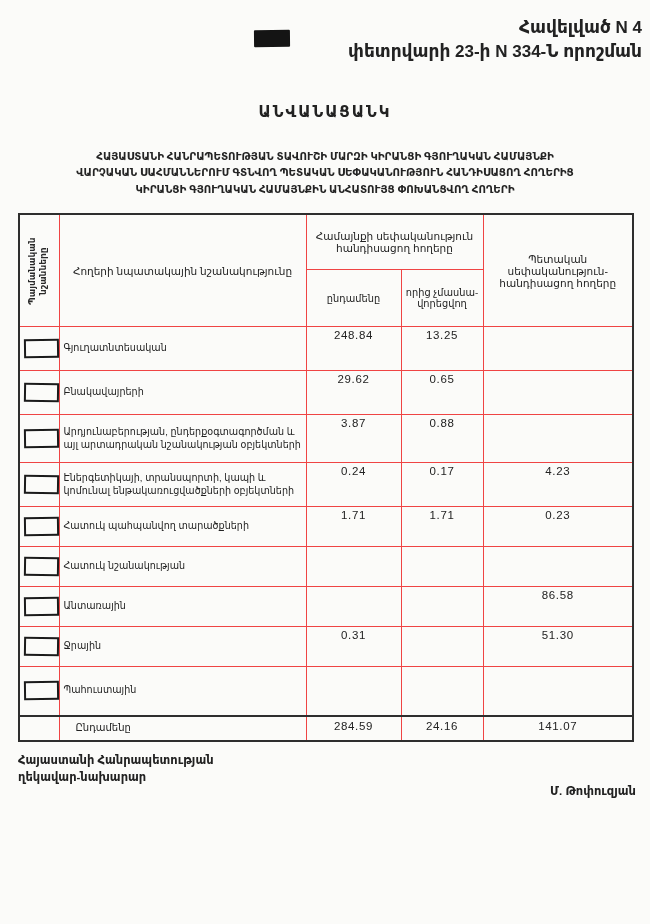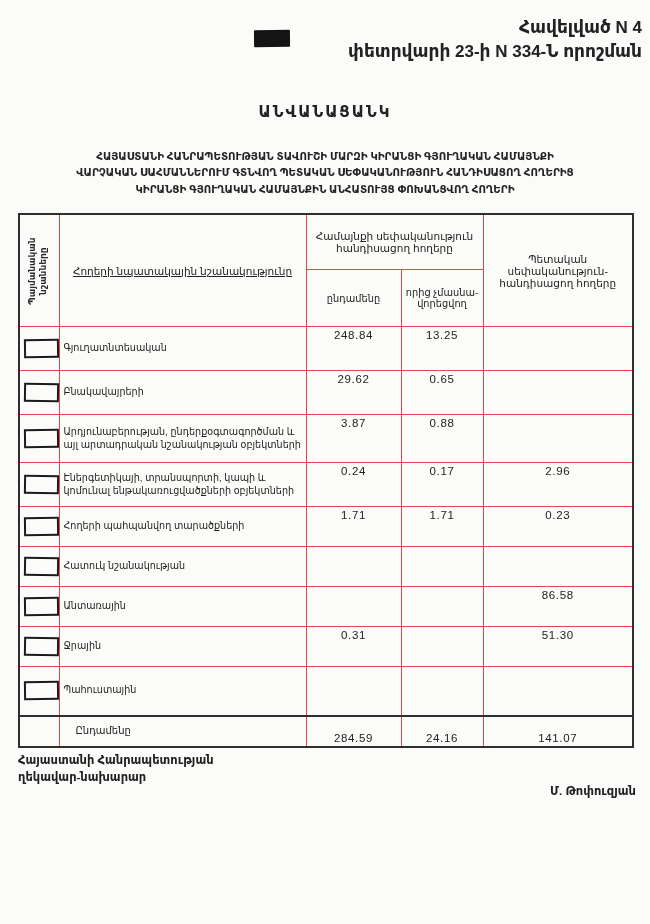--- a/index.html
+++ b/index.html
@@ -43,42 +43,42 @@
   col.c-total{width:95px;}
   col.c-res{width:82px;}
   col.c-state{width:150px;}
   th.h-signs{vertical-align:middle;}
   .vtext{
     writing-mode:vertical-rl;transform:rotate(180deg);
     font-size:9px;font-weight:bold;line-height:1.25;
     margin:0 auto;height:92px;text-align:center;color:#2a2a2a;
     white-space:normal;width:24px;
   }
-  th.h-purpose{font-size:10.5px;font-weight:bold;text-align:center;vertical-align:middle;color:#2a2a2a;text-decoration:underline;}
+  th.h-purpose{font-size:10.5px;font-weight:bold;text-align:center;vertical-align:middle;color:#2a2a2a;}
   th.h-group{font-size:10.5px;font-weight:bold;text-align:center;vertical-align:middle;height:50px;color:#2a2a2a;}
   th.h-sub{font-size:9.8px;font-weight:bold;text-align:center;vertical-align:middle;height:52px;color:#2a2a2a;}
   th.h-state{font-size:10.5px;font-weight:bold;text-align:center;vertical-align:middle;color:#2a2a2a;padding:0 18px;}
   td.sign-cell{vertical-align:middle;}
   .sign-box{
     width:31px;height:15px;margin:0 auto;
     border:2px solid #1b1b1b;background:transparent;
     transform:rotate(-.8deg);
   }
   tr:nth-child(even) .sign-box{transform:rotate(.9deg);}
   td.label-cell{
     font-size:9.6px;font-weight:bold;color:#2b2b2b;
     vertical-align:middle;padding-left:10px;line-height:1.35;
   }
   td.val{
     font-size:11.5px;letter-spacing:.6px;text-align:center;
     vertical-align:top;padding-top:7px;font-weight:600;color:#1f1f1f;
   }
   tr.total-row td{border-top:2px solid #2e2e2e;}
   tr.total-row td.label-cell{padding-left:16px;font-size:10px;}
-  tr.total-row td.val{padding-top:15px;}
+  tr.total-row td.val{padding-top:3px;}
   .footer{
     position:absolute;left:18px;top:752px;
     font-weight:bold;font-size:11.5px;line-height:1.45;color:#222;
   }
   .signature{
     position:absolute;right:14px;top:784px;
     font-weight:bold;font-size:11.5px;color:#222;
   }
 </style>
 </head>
@@ -149,27 +149,27 @@
       <td class="val">0.88</td>
       <td class="val"></td>
     </tr>
     <tr style="height:44px;padding-left:8px;">
       <td class="sign-cell">
           <div class="sign-box"></div>
         </td>
       <td class="label-cell">Էներգետիկայի, տրանսպորտի, կապի և կոմունալ ենթակառուցվածքների օբյեկտների</td>
       <td class="val">0.24</td>
       <td class="val">0.17</td>
-      <td class="val">2.96</td>
-    </tr>
-    <tr style="height:40px;">
-      <td class="sign-cell">
-          <div class="sign-box"></div>
-        </td>
-      <td class="label-cell">Հողերի պահպանվող տարածքների</td>
+      <td class="val">4.23</td>
+    </tr>
+    <tr style="height:40px;">
+      <td class="sign-cell">
+          <div class="sign-box"></div>
+        </td>
+      <td class="label-cell">Հատուկ պահպանվող տարածքների</td>
       <td class="val">1.71</td>
       <td class="val">1.71</td>
       <td class="val">0.23</td>
     </tr>
     <tr style="height:40px;">
       <td class="sign-cell">
           <div class="sign-box"></div>
         </td>
       <td class="label-cell">Հատուկ նշանակության</td>
       <td class="val"></td>

